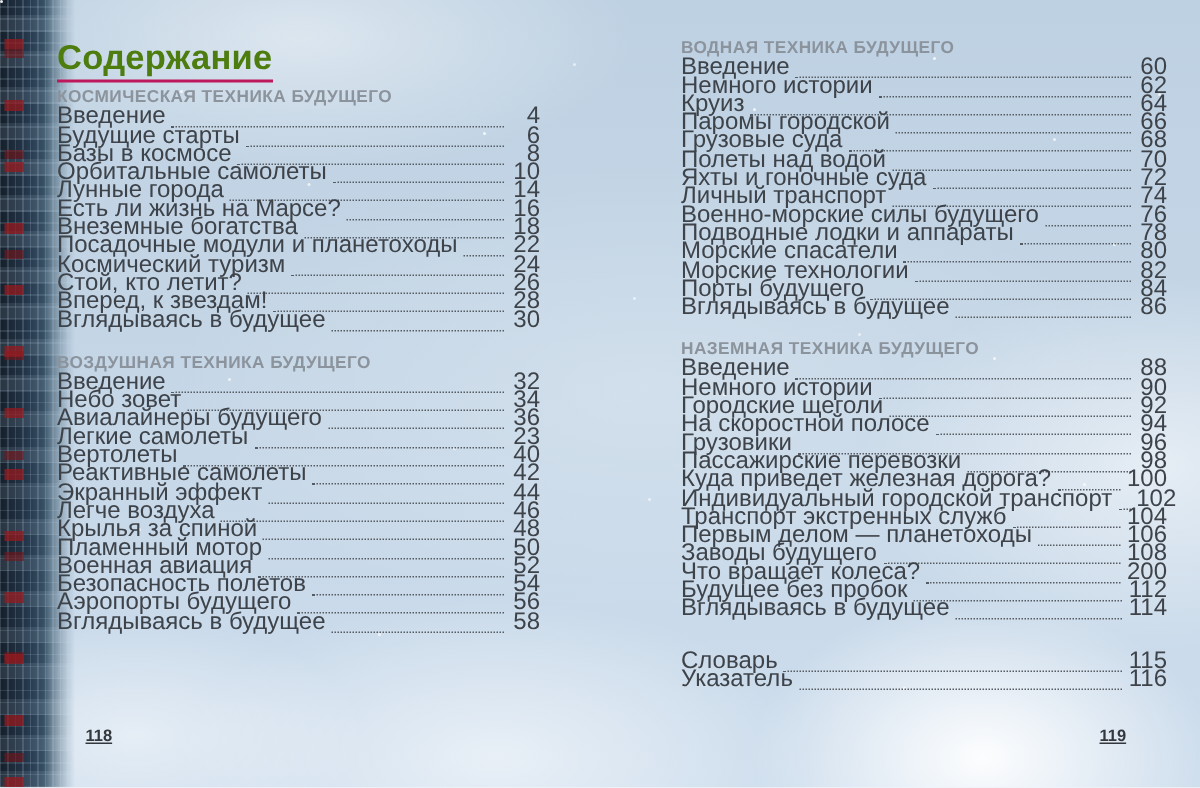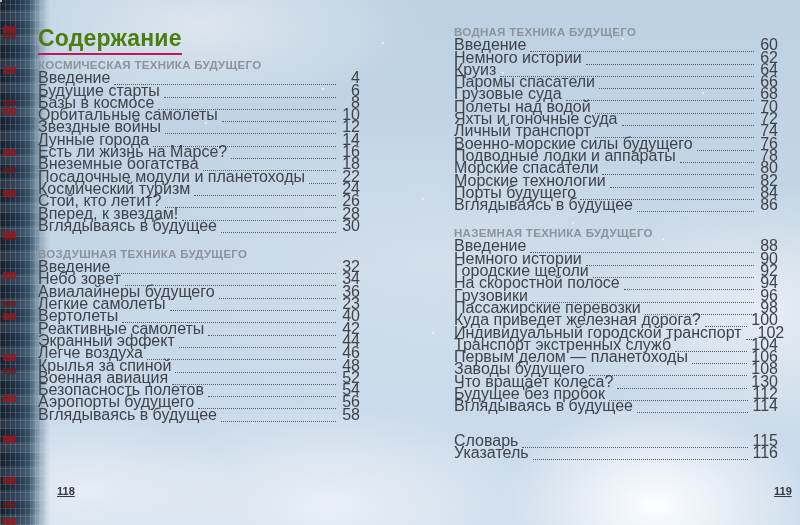--- a/index.html
+++ b/index.html
@@ -59,21 +59,21 @@
   .sections > .sec + .sec{margin-top:13px;}
   .sections > .sec.no-heading{margin-top:22px;}
   .sec-h{font-size:11.5px;font-weight:bold;letter-spacing:.3px;color:#8b939d;line-height:12px;}
   .entries{margin-top:4px;}
   .row{display:flex;align-items:flex-end;height:12.3px;font-size:16px;color:#3e434a;}
   .row .t{white-space:nowrap;}
   .row .leader{flex:1;border-bottom:1.6px dotted #565c63;margin:0 4px 2px 4px;min-width:8px;}
   .row .p{min-width:20px;text-align:right;}
   .page-num{position:absolute;font-size:11px;font-weight:bold;color:#34383d;text-decoration:underline;}
   .page-num-left{left:57px;top:485px;}
-  .page-num-right{left:774px;top:485px;}
+  .page-num-right{left:733px;top:485px;}
 </style>
 </head>
 <body>
 
 <div class="edge-strip">
   <div class="edge-red"></div>
 </div>
 <div class="stars"></div>
 
 <div class="col col-left">
@@ -96,25 +96,20 @@
             <span class="t">Базы в космосе</span>
             <span class="leader"></span>
             <span class="p">8</span>
           </div>
           <div class="row">
             <span class="t">Орбитальные самолеты</span>
             <span class="leader"></span>
             <span class="p">10</span>
           </div>
           <div class="row">
-            <span class="t">Звездные войны</span>
-            <span class="leader"></span>
-            <span class="p">12</span>
-          </div>
-          <div class="row">
             <span class="t">Лунные города</span>
             <span class="leader"></span>
             <span class="p">14</span>
           </div>
           <div class="row">
             <span class="t">Есть ли жизнь на Марсе?</span>
             <span class="leader"></span>
             <span class="p">16</span>
           </div>
           <div class="row">
@@ -189,20 +184,25 @@
           </div>
           <div class="row">
             <span class="t">Легче воздуха</span>
             <span class="leader"></span>
             <span class="p">46</span>
           </div>
           <div class="row">
             <span class="t">Крылья за спиной</span>
             <span class="leader"></span>
             <span class="p">48</span>
+          </div>
+          <div class="row">
+            <span class="t">Пламенный мотор</span>
+            <span class="leader"></span>
+            <span class="p">50</span>
           </div>
           <div class="row">
             <span class="t">Военная авиация</span>
             <span class="leader"></span>
             <span class="p">52</span>
           </div>
           <div class="row">
             <span class="t">Безопасность полетов</span>
             <span class="leader"></span>
             <span class="p">54</span>
@@ -236,21 +236,21 @@
             <span class="t">Немного истории</span>
             <span class="leader"></span>
             <span class="p">62</span>
           </div>
           <div class="row">
             <span class="t">Круиз</span>
             <span class="leader"></span>
             <span class="p">64</span>
           </div>
           <div class="row">
-            <span class="t">Паромы спасатели</span>
+            <span class="t">Паромы городской</span>
             <span class="leader"></span>
             <span class="p">66</span>
           </div>
           <div class="row">
             <span class="t">Грузовые суда</span>
             <span class="leader"></span>
             <span class="p">68</span>
           </div>
           <div class="row">
             <span class="t">Полеты над водой</span>
@@ -353,21 +353,21 @@
             <span class="p">106</span>
           </div>
           <div class="row">
             <span class="t">Заводы будущего</span>
             <span class="leader"></span>
             <span class="p">108</span>
           </div>
           <div class="row">
             <span class="t">Что вращает колеса?</span>
             <span class="leader"></span>
-            <span class="p">130</span>
+            <span class="p">200</span>
           </div>
           <div class="row">
             <span class="t">Будущее без пробок</span>
             <span class="leader"></span>
             <span class="p">112</span>
           </div>
           <div class="row">
             <span class="t">Вглядываясь в будущее</span>
             <span class="leader"></span>
             <span class="p">114</span>

